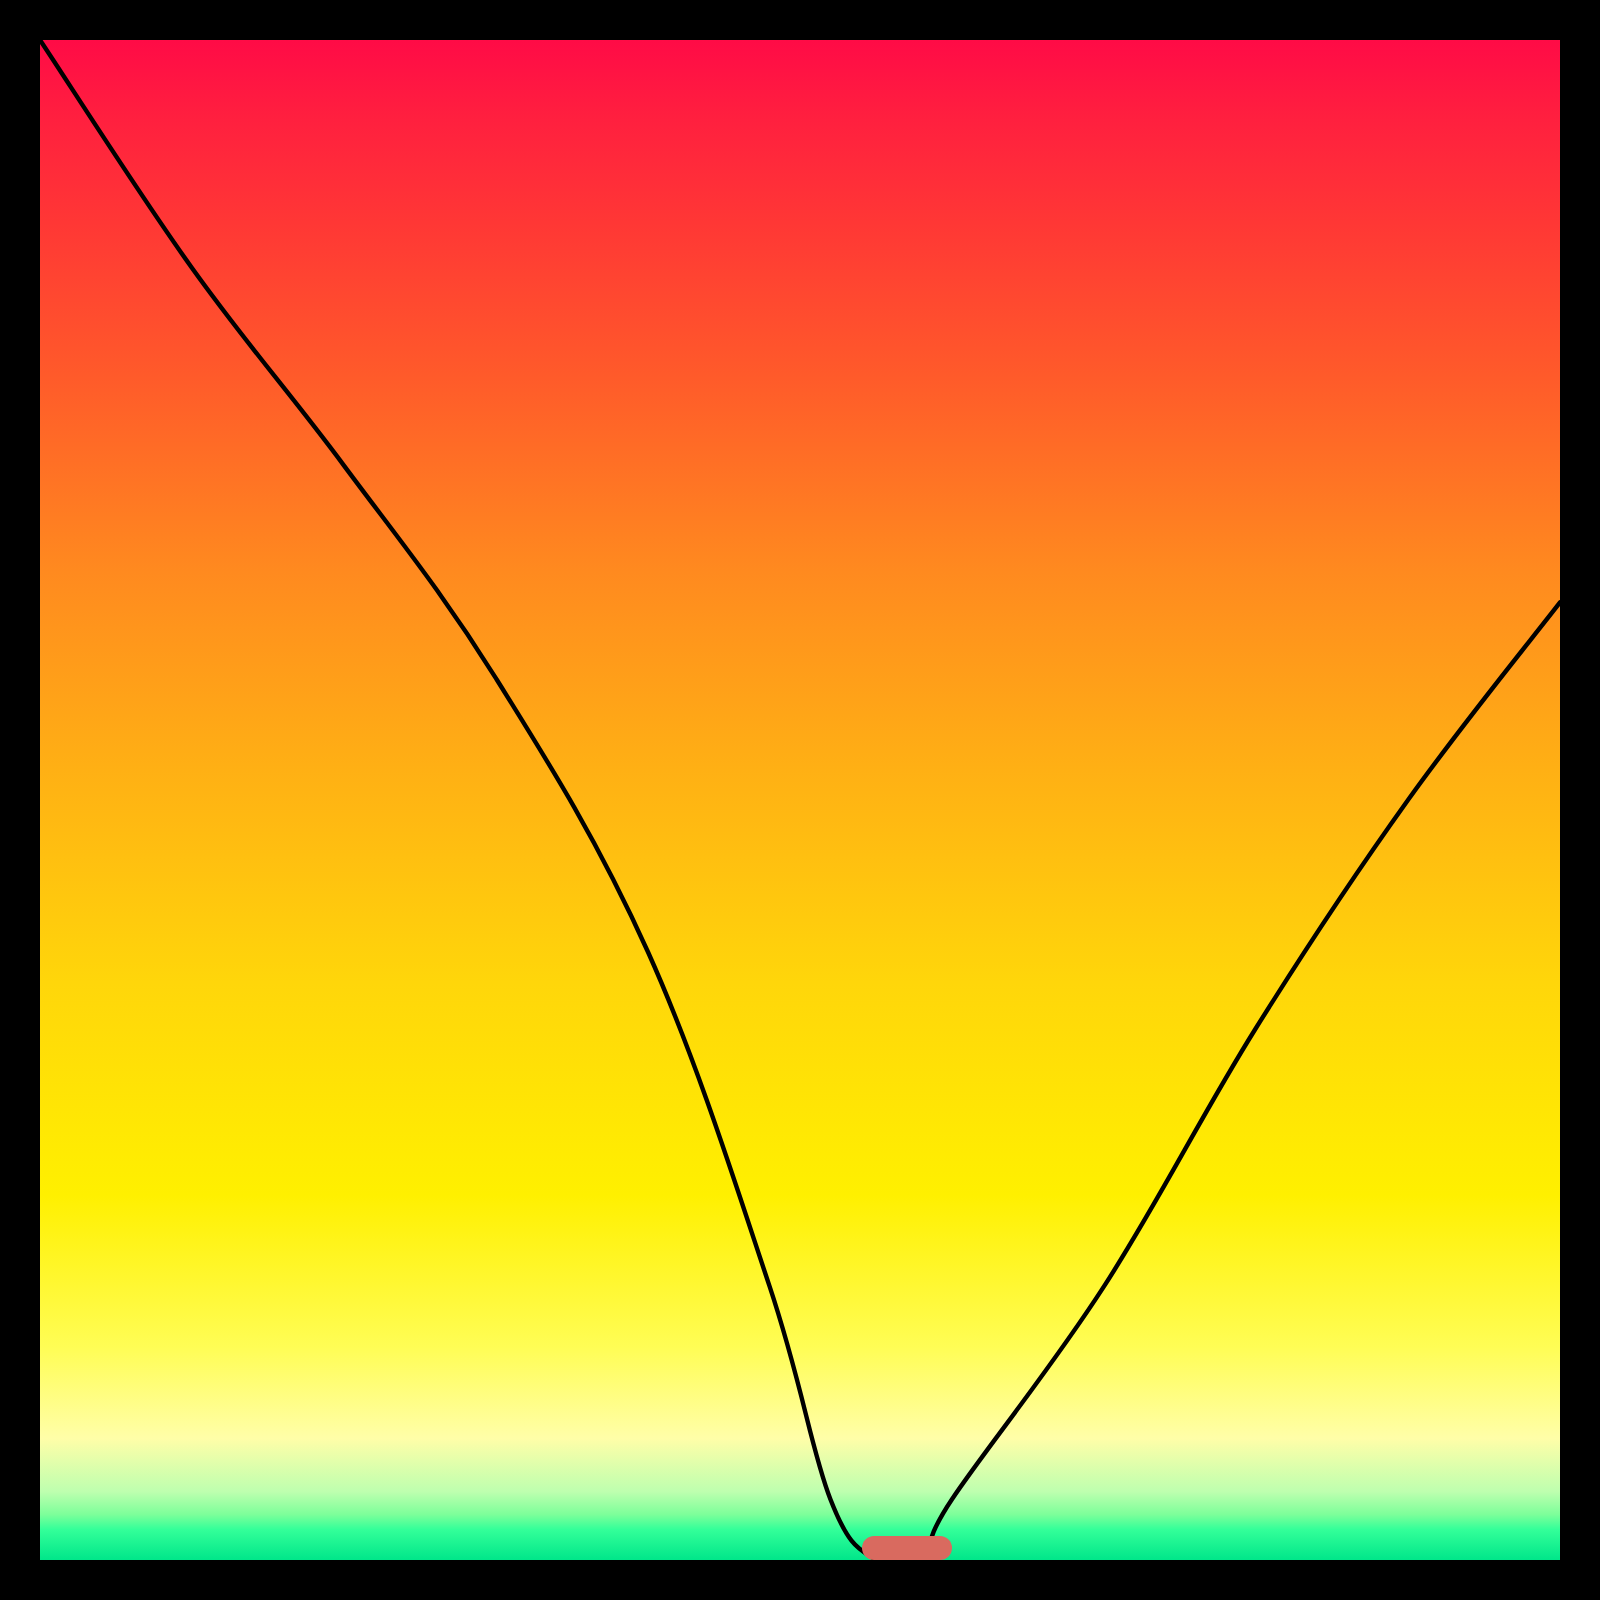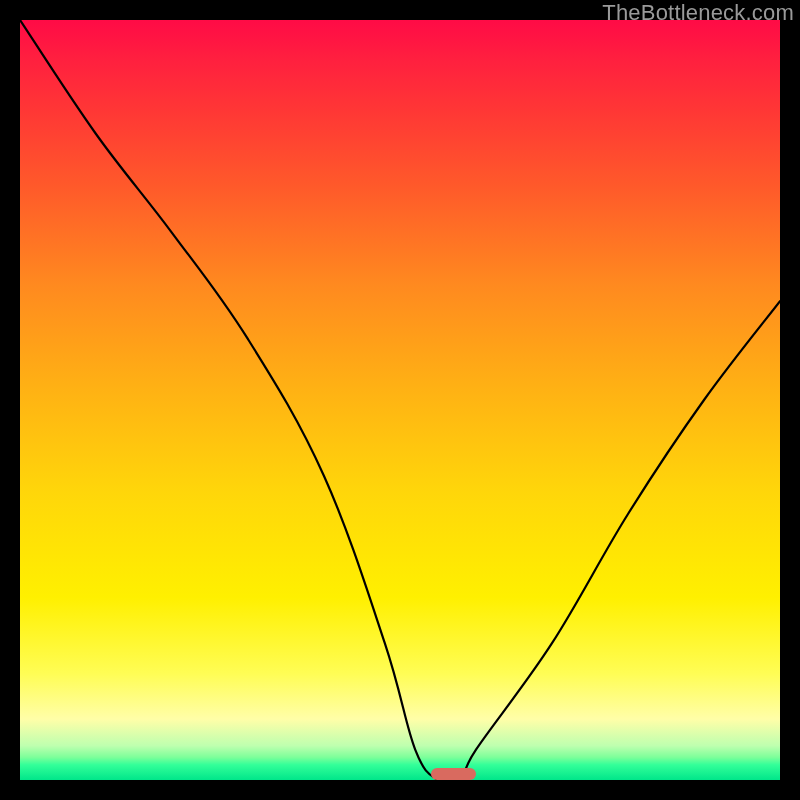--- a/index.html
+++ b/index.html
@@ -70,14 +70,13 @@
 <body>
 
 <div class="frame">
   <div class="plot">
     <div class="gradient"></div>
     <svg class="curve" viewBox="0 0 760 760" preserveAspectRatio="none">
       <path d="M 0.0 0.0 C 13.7 20.5, 48.6 75.7, 76.0 114.0 C 103.4 152.3, 124.6 175.9, 152.0 212.8 C 179.4 249.7, 200.6 275.4, 228.0 319.2 C 255.4 363.0, 279.4 401.3, 304.0 456.0 C 328.6 510.7, 348.4 574.0, 364.8 623.2 C 381.2 672.4, 385.6 705.0, 395.2 729.6 C 404.8 754.2, 409.8 754.5, 418.0 760.0 C 426.2 765.5, 434.0 765.5, 440.8 760.0 C 447.6 754.5, 439.6 754.2, 456.0 729.6 C 472.4 705.0, 504.6 665.6, 532.0 623.2 C 559.4 580.8, 580.6 537.8, 608.0 494.0 C 635.4 450.2, 656.6 418.3, 684.0 380.0 C 711.4 341.7, 746.3 299.0, 760.0 281.2" fill="none" stroke="#000" stroke-width="2.2" stroke-linecap="round" stroke-linejoin="round"></path>
     </svg>
     <div class="marker" style="left: 411px; width: 45px; bottom: 0px;"></div>
   </div>
-  <div class="watermark">TheBottleneck.com</div>
 </div>
 
 </body></html>

